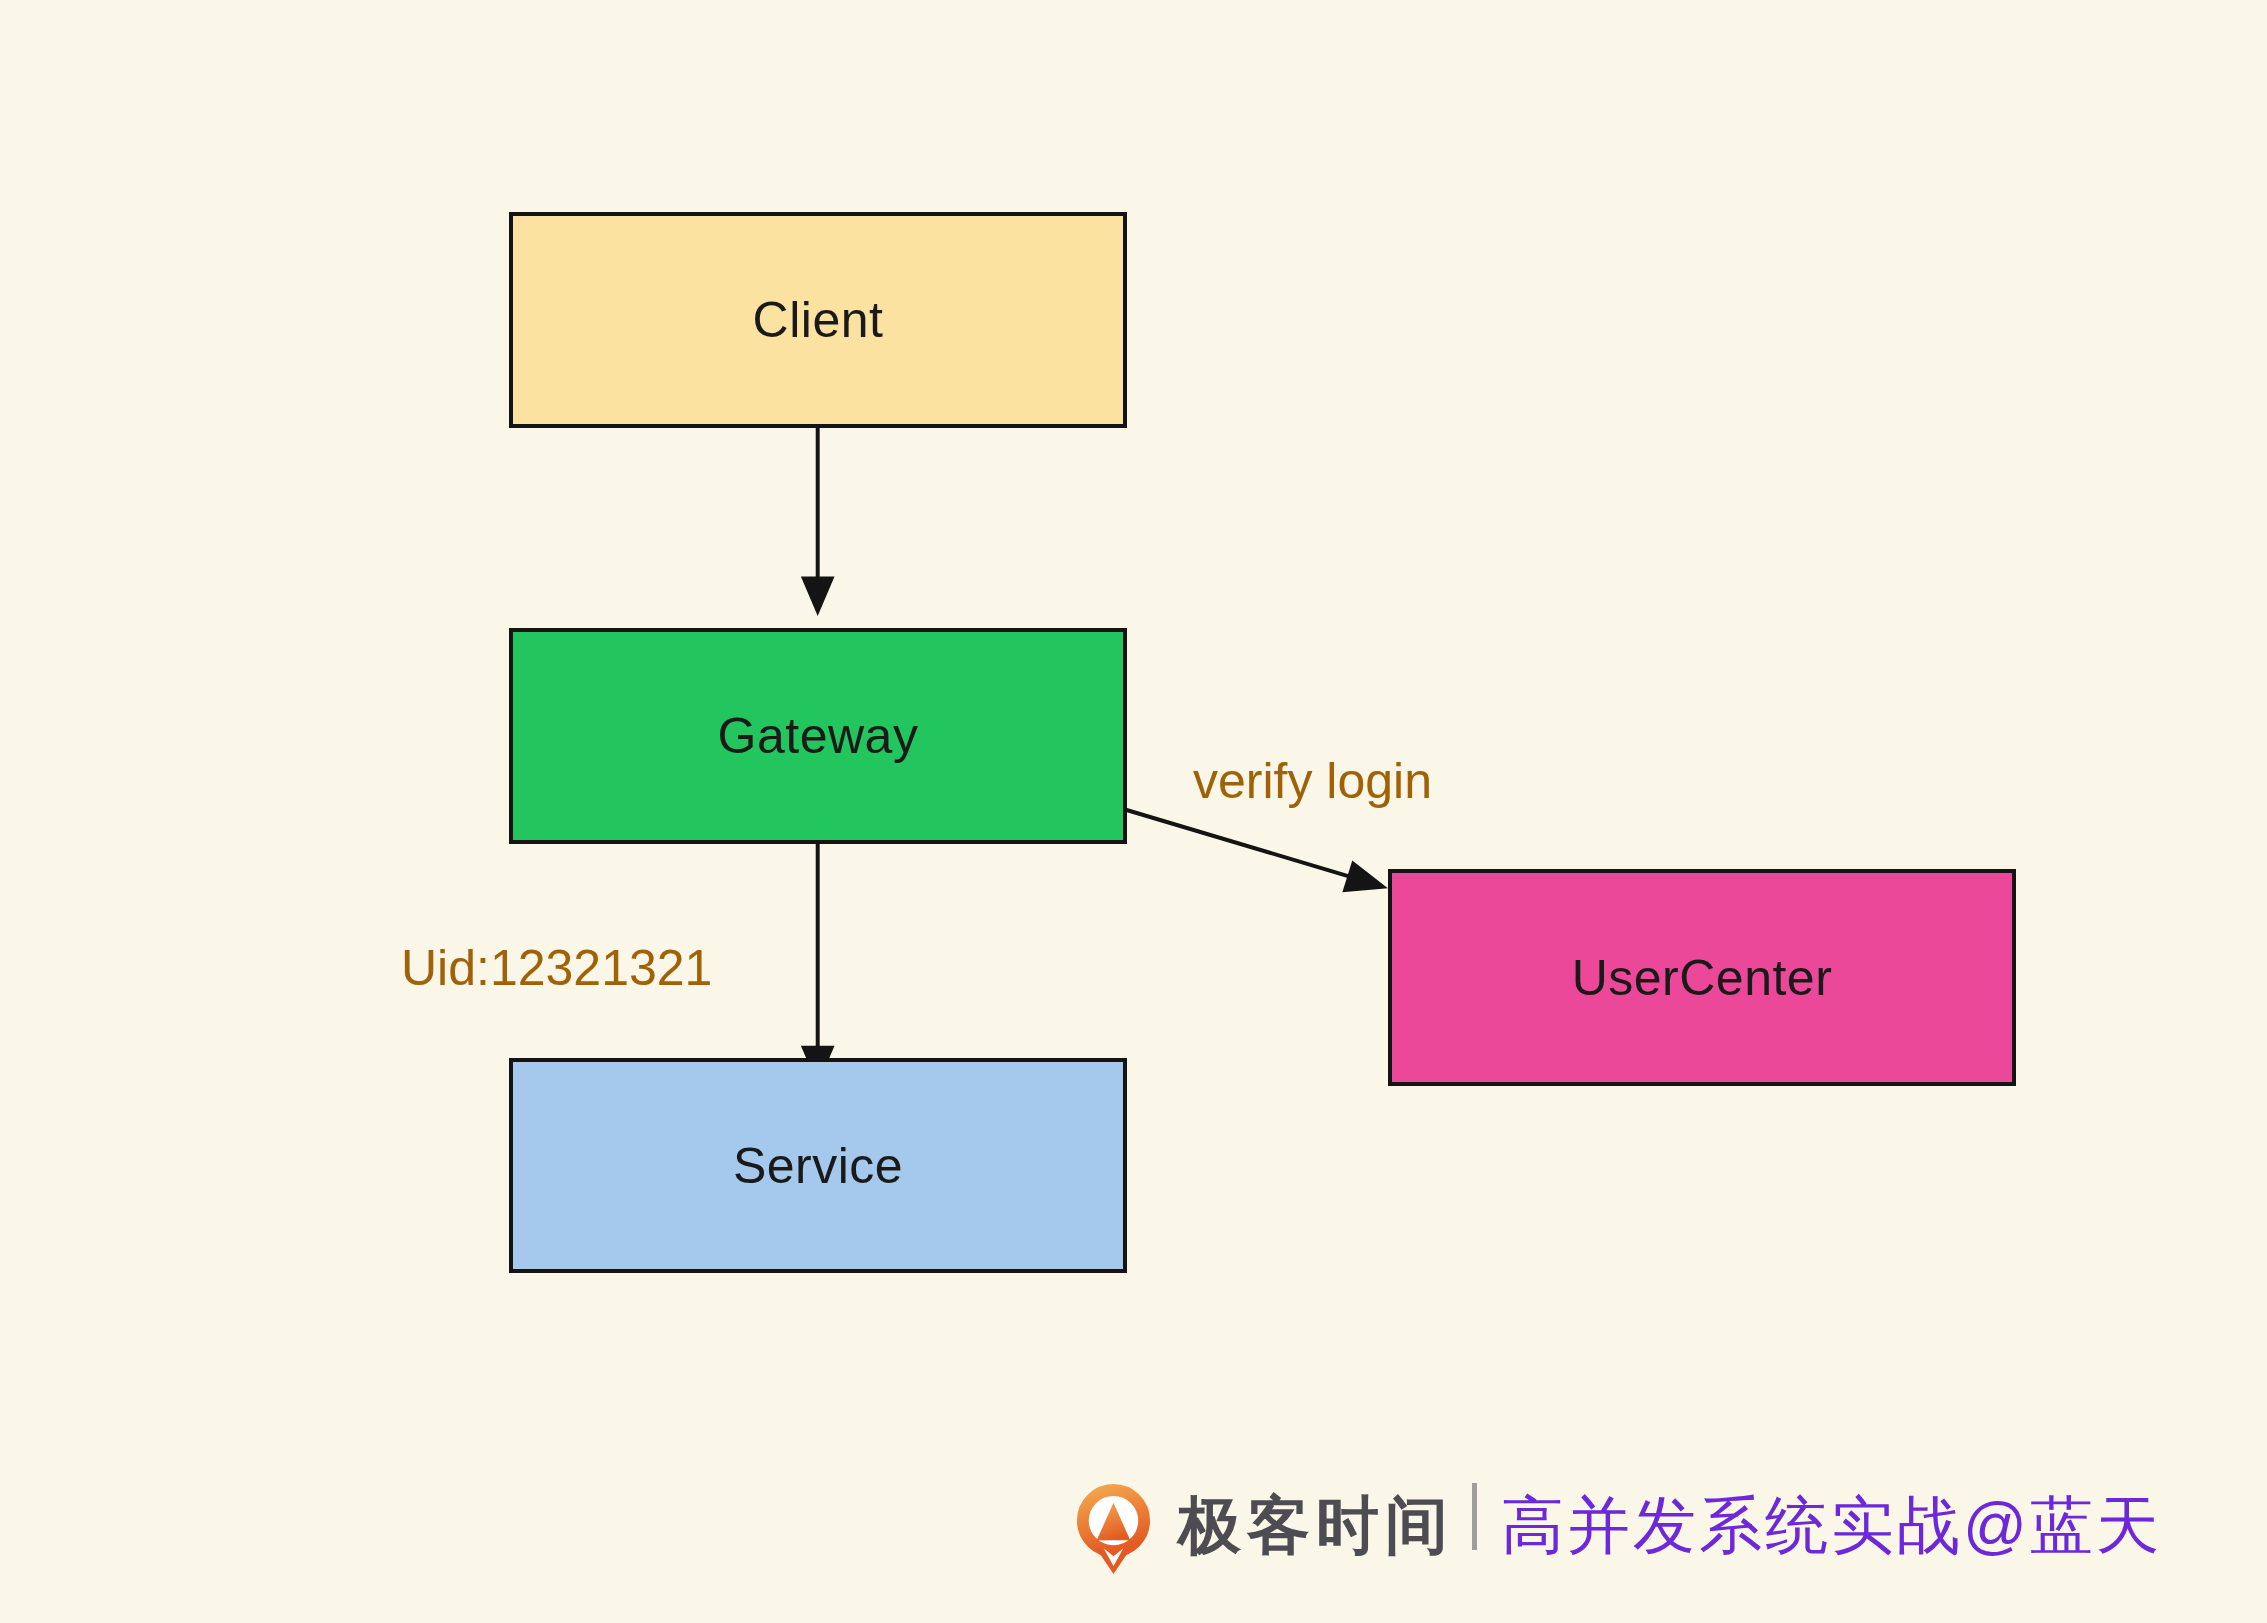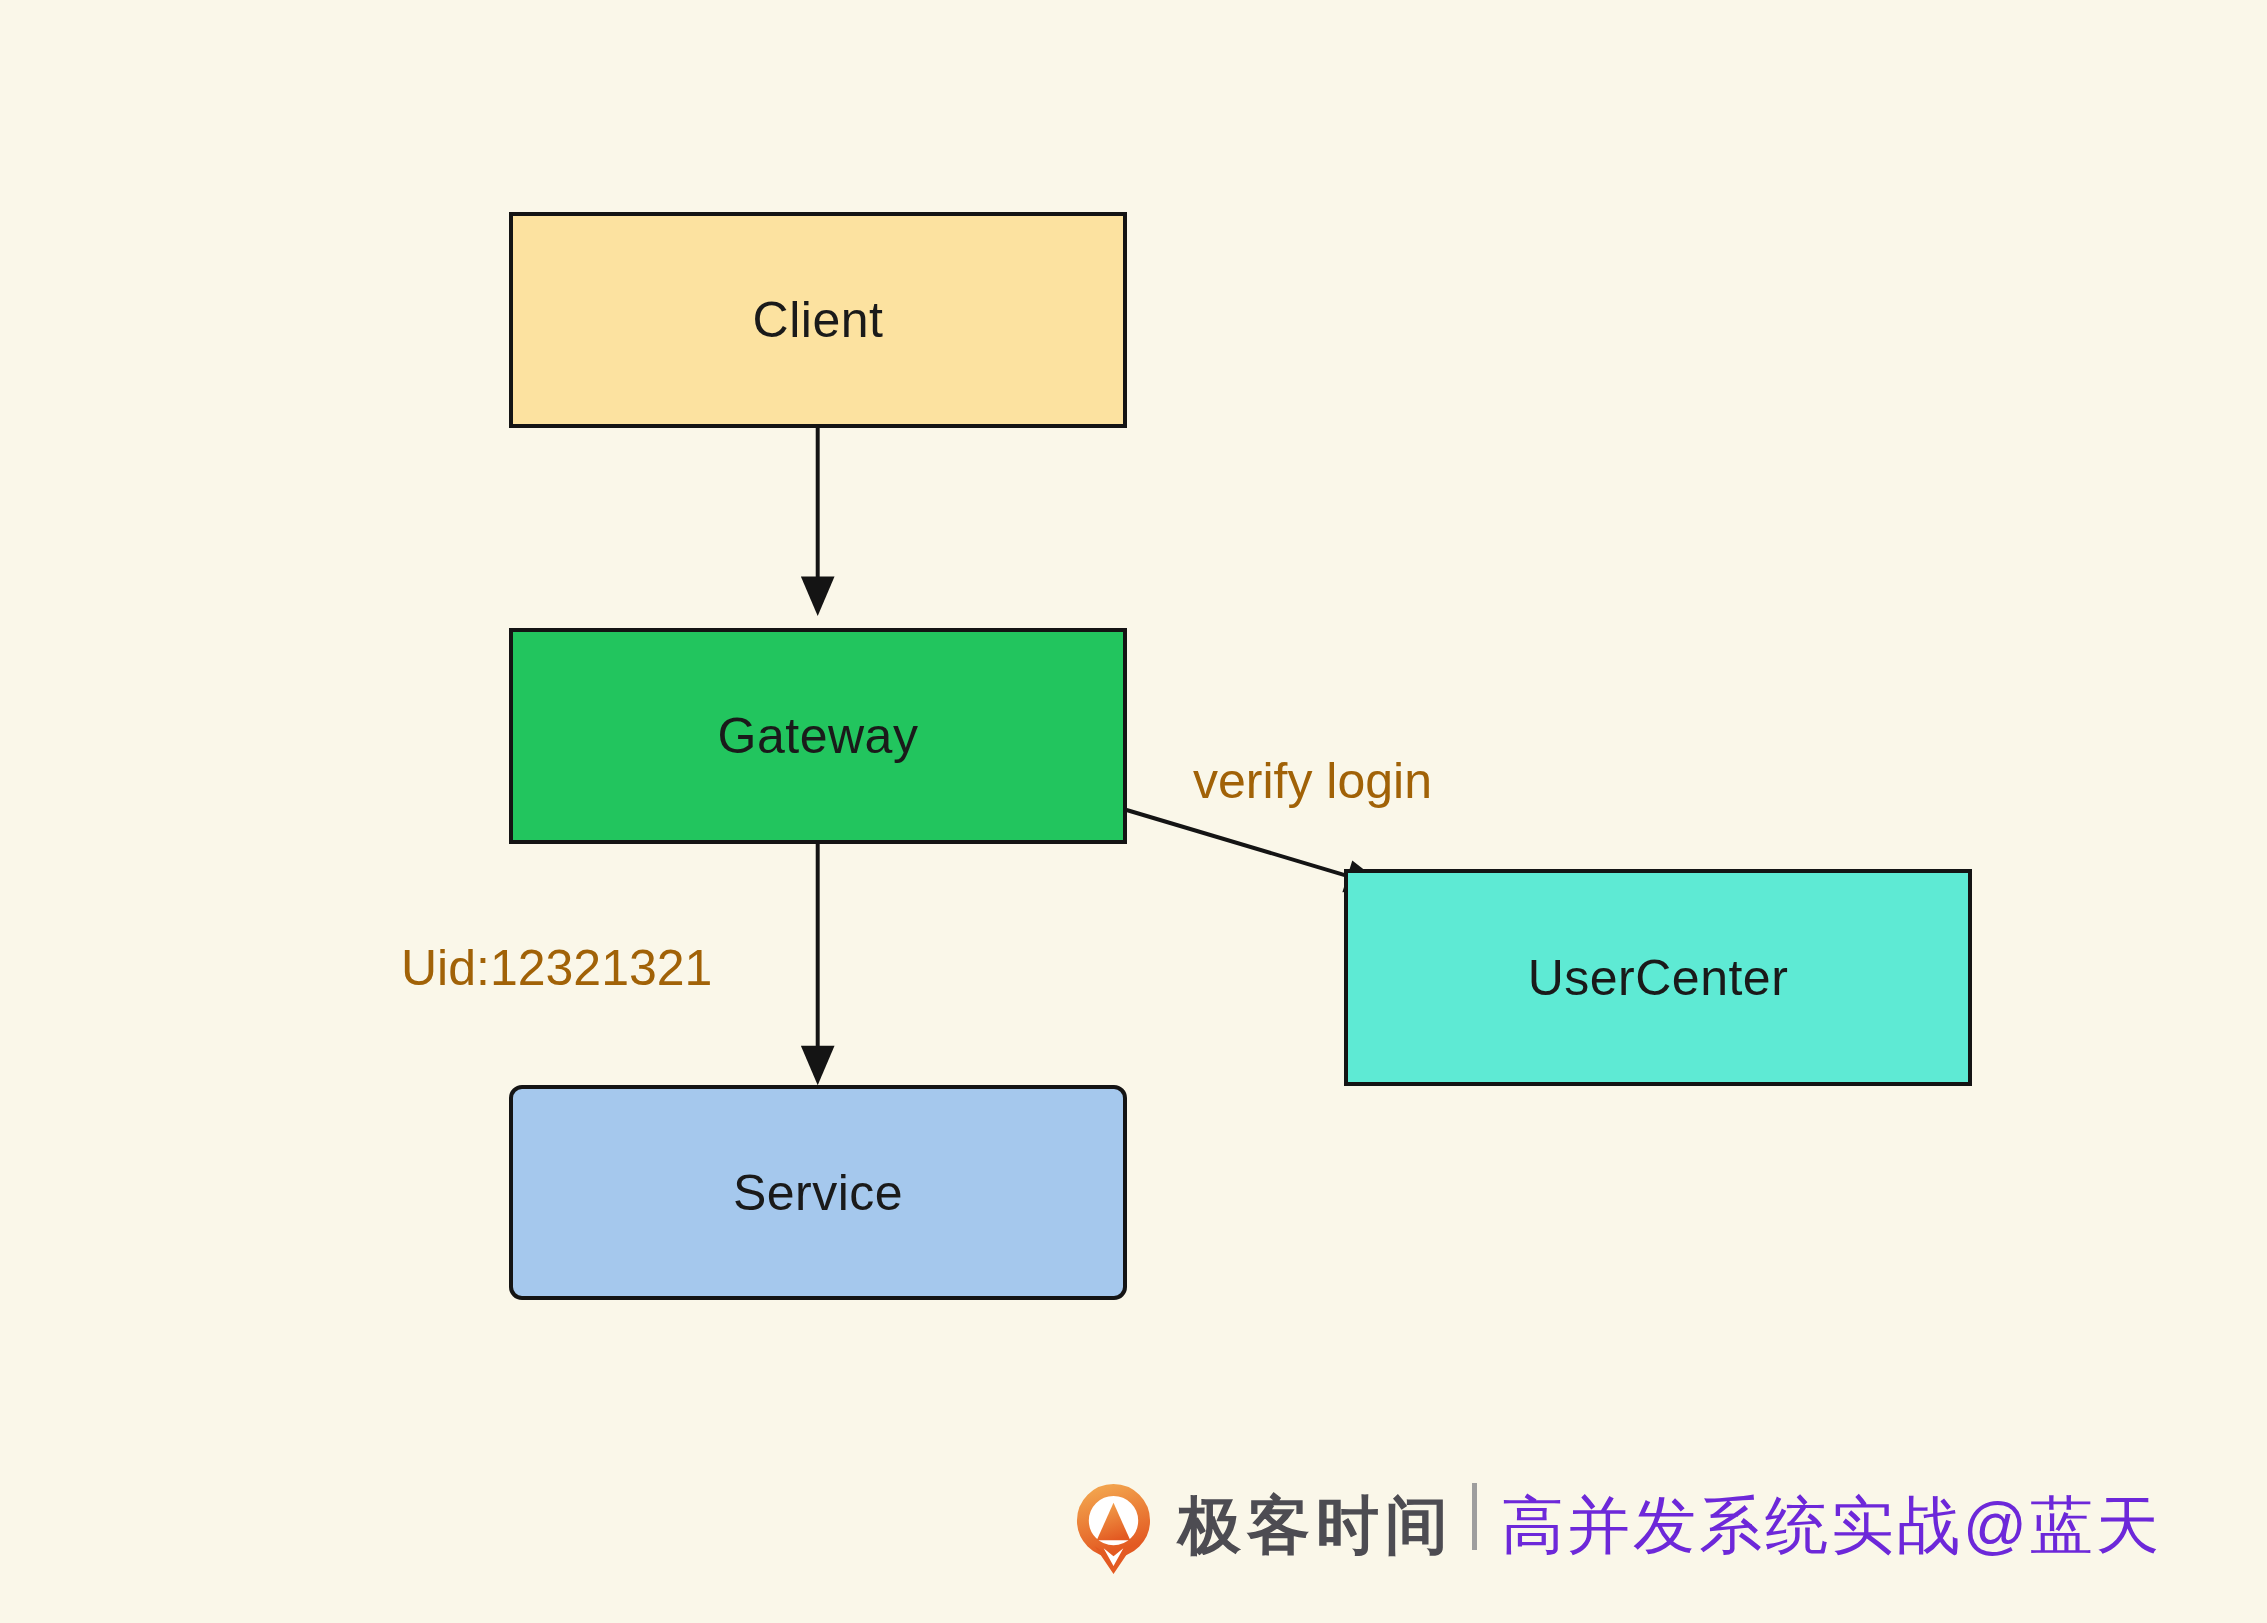--- a/index.html
+++ b/index.html
@@ -37,22 +37,22 @@
     border: 4px solid #141414;
     display: flex;
     align-items: center;
     justify-content: center;
     font-size: 50px;
     color: #1A1A1A;
     letter-spacing: 0.5px;
   }
   .node-client  { left: 509px;  top: 212px;  width: 618px; height: 216px; background: #FCE2A0; align-items: center; }
   .node-gateway { left: 509px;  top: 628px;  width: 618px; height: 216px; background: #22c55e; }
-  .node-service { left: 509px;  top: 1085px; width: 618px; height: 215px; background: #A5C8ED; border-radius: 13px; }
-  .node-usercenter { left: 1344px; top: 869px; width: 628px; height: 217px; background: #5eead4; }
+  .node-service { left: 509px;  top: 1058px; width: 618px; height: 215px; background: #A5C8ED; }
+  .node-usercenter { left: 1388px; top: 869px; width: 628px; height: 217px; background: #ec4899; }
   .edge-label {
     position: absolute;
     font-size: 50px;
     color: #a16207;
     white-space: nowrap;
   }
   .label-uid    { left: 401px;  top: 939px; }
   .label-verify { left: 1193px; top: 752px; }
   .footer {
     position: absolute;

